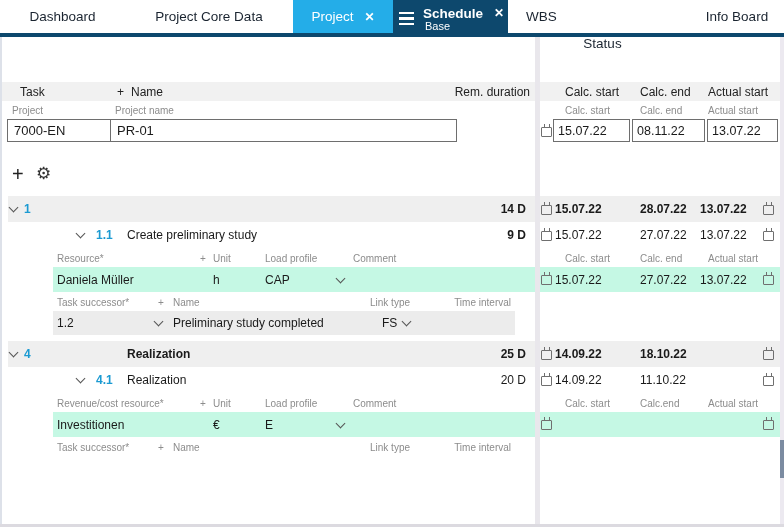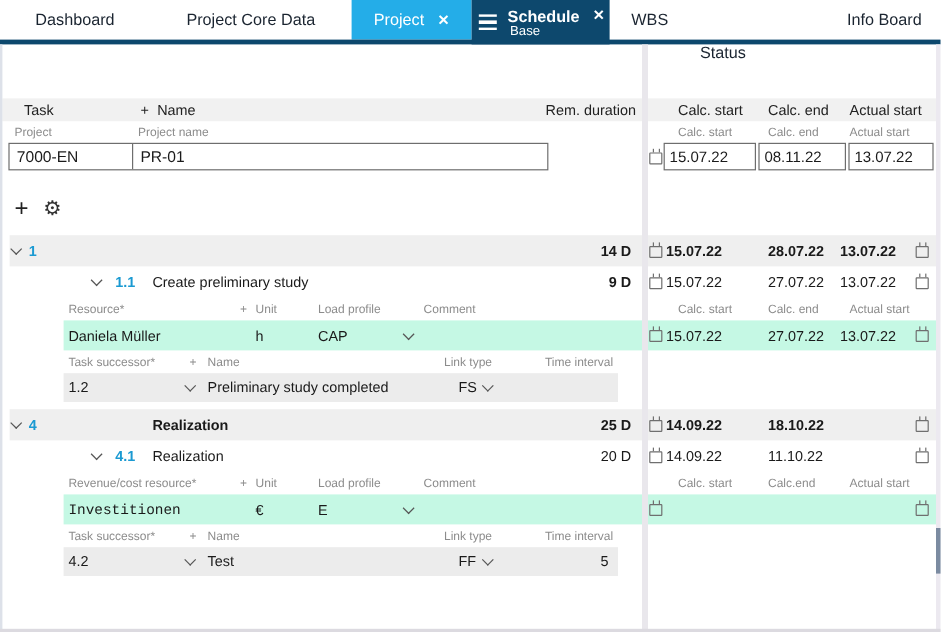--- a/index.html
+++ b/index.html
@@ -276,21 +276,21 @@
     <span class="c lab" style="left:212px;">Load profile</span>
     <span class="c lab" style="left:300px;">Comment</span>
   </div>
   <div class="row" style="left:540px;top:394px;width:240px;height:18px;">
     <span class="c lab" style="left:25px;">Calc. start</span>
     <span class="c lab" style="left:100px;">Calc.end</span>
     <span class="c lab" style="left:168px;">Actual start</span>
   </div>
 
   <div class="row bg-green" style="left:53px;top:412px;width:482px;height:25px;">
-    <span class="c" style="left:4px;font-family:Liberation Mono, monospace;">Investitionen</span>
+    <span class="c" style="left:4px;">Investitionen</span>
     <span class="c" style="left:160px;">€</span>
     <span class="c" style="left:212px;">E</span>
     <span class="c" style="left:284px;">
         <i class="chev"></i>
       </span>
     <span class="c" style="left:300px;"></span>
   </div>
   <div class="row bg-green" style="left:540px;top:412px;width:240px;height:25px;">
     <span class="c" style="left:1px;">
         <i class="cal"></i>
@@ -303,32 +303,20 @@
       </span>
   </div>
 
   <div class="row" style="left:53px;top:438px;width:462px;height:18px;">
     <span class="c lab" style="left:4px;">Task successor*</span>
     <span class="c lab" style="left:105px;">+</span>
     <span class="c lab" style="left:120px;">Name</span>
     <span class="c lab" style="left:317px;">Link type</span>
     <span class="c lab" style="right:4px;">Time interval</span>
   </div>
-  <div class="row bg-sub" style="left:53px;top:456px;width:462px;height:24px;">
-    <span class="c" style="left:4px;">4.2</span>
-    <span class="c" style="left:102px;">
-        <i class="chev"></i>
-      </span>
-    <span class="c" style="left:120px;">Test</span>
-    <span class="c" style="left:329px;">FF</span>
-    <span class="c" style="left:350px;">
-        <i class="chev"></i>
-      </span>
-    <span class="c" style="right:8px;">5</span>
-  </div>
 
   <div class="left-edge"></div>
   <div class="divider"></div>
   <div class="scrolltrack">
     <div class="thumb"></div>
   </div>
   <div class="bottom-band"></div>
 
 </div>
 

